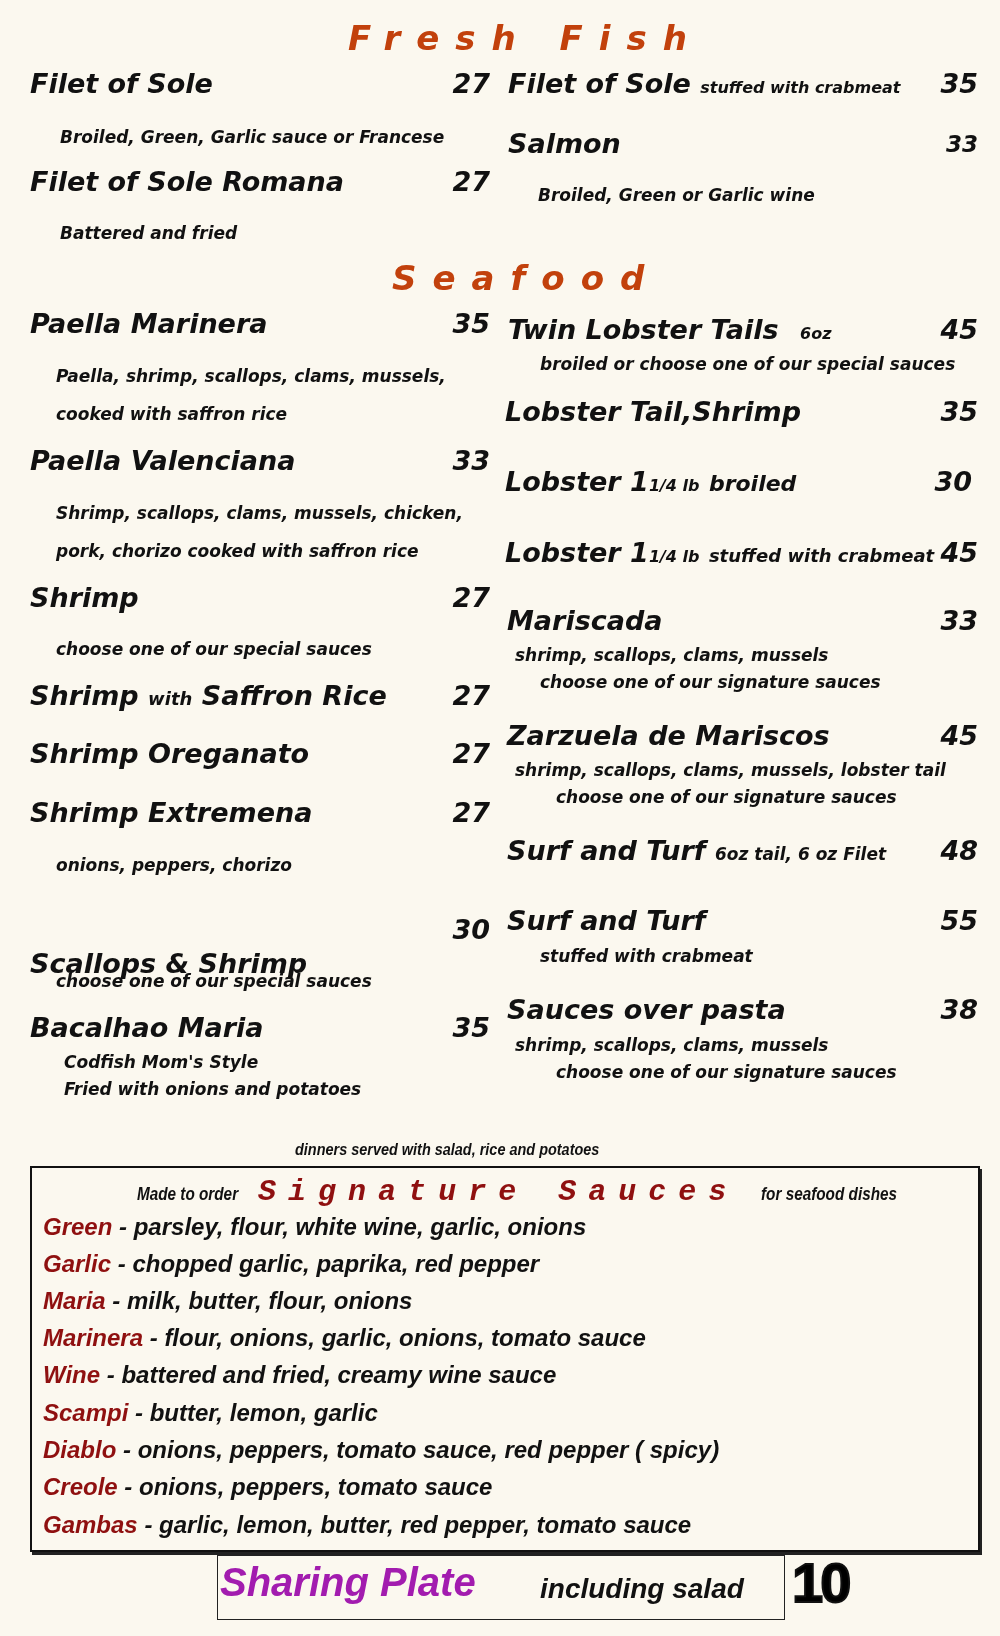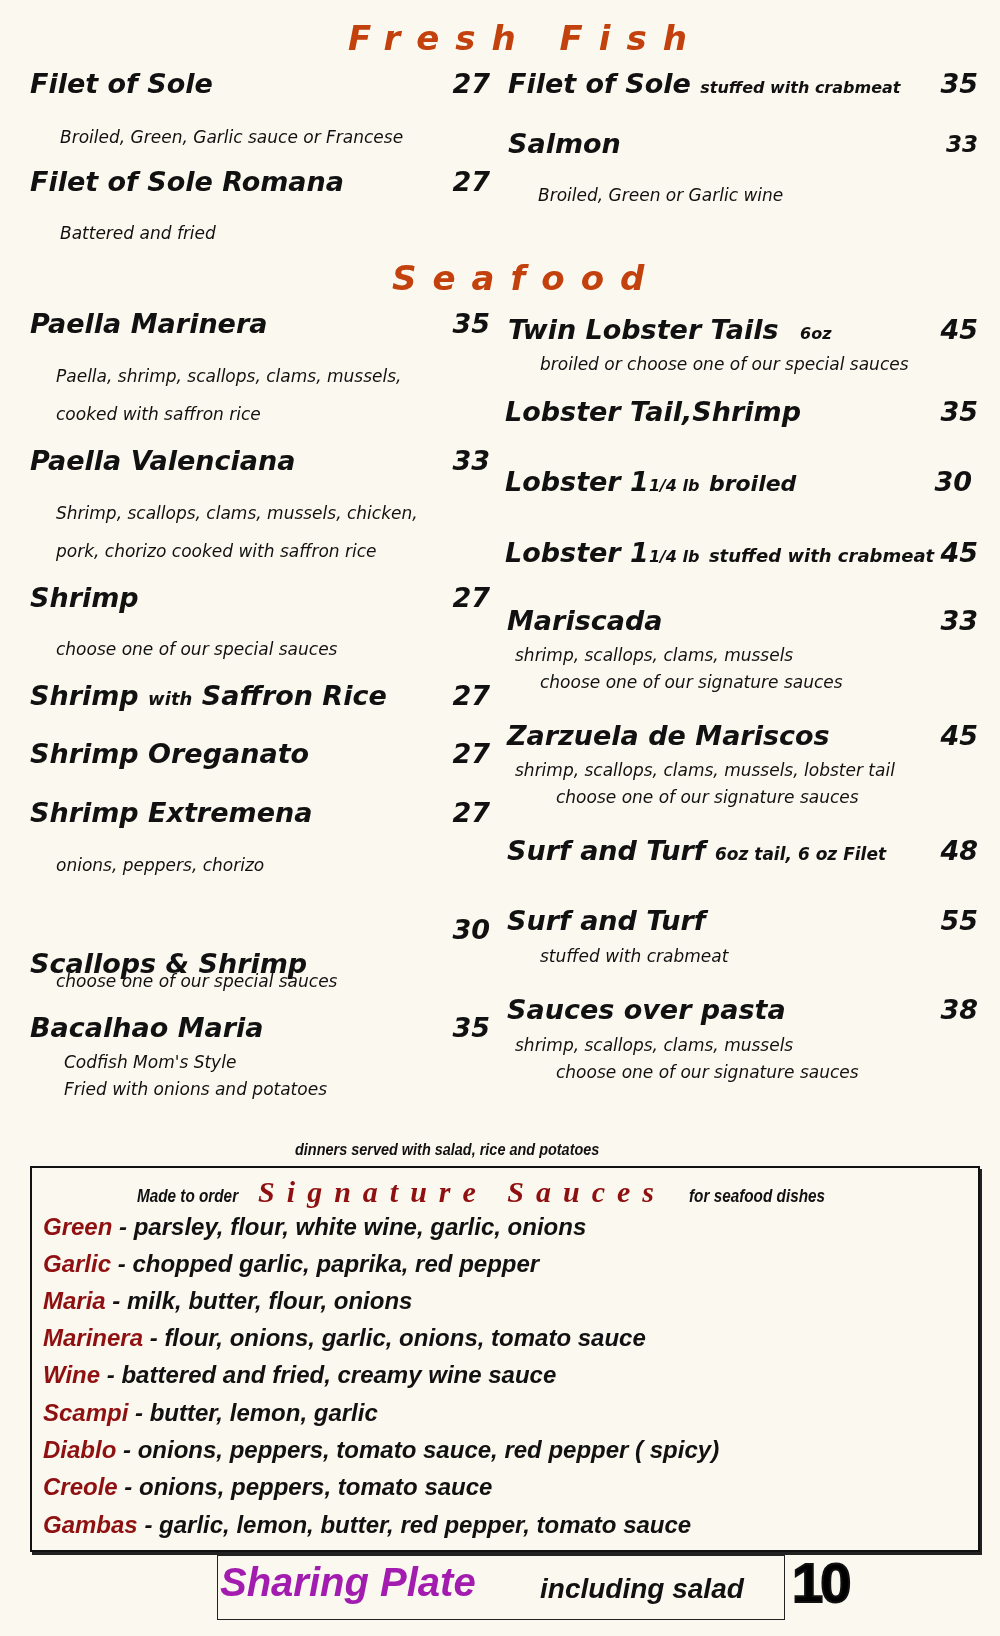--- a/index.html
+++ b/index.html
@@ -11,34 +11,34 @@
   }
   .abs { position: absolute; white-space: nowrap; }
   .heading {
     color: #c2410c; font-weight: bold; font-style: italic;
     font-size: 34px; letter-spacing: 16px;
   }
   .item-name { font-weight: bold; font-style: italic; font-size: 27px; }
   .item-name .small { font-size: 16px; }
   .item-name .mid { font-size: 18px; }
   .price { font-weight: bold; font-style: italic; font-size: 27px; text-align: right; width: 60px; }
-  .desc { font-weight: normal; font-style: italic; font-size: 17px; }
+  .desc { font-weight: bold; font-style: italic; font-size: 17px; }
   .note { font-style: italic; font-size: 17px; font-family: "Liberation Sans", sans-serif; font-weight: bold; transform: scaleX(0.85); transform-origin: left; }
   .sauce-box {
     position: absolute; left: 30px; top: 1166px; width: 946px; height: 382px;
     border: 2px solid #111; box-shadow: 2px 3px 0 #222;
   }
   .sauce-title-row { position: absolute; top: 1175px; left: 128px; white-space: nowrap; }
   .sauce-title-row .pre, .sauce-title-row .post {
     font-family: "Liberation Sans", sans-serif; font-style: italic; font-weight: bold; font-size: 18px;
     display: inline-block; transform: scaleX(0.85);
   }
   .sauce-title-row .big {
     color: #8f1010; font-style: italic; font-weight: bold; font-size: 30px; letter-spacing: 12px;
-    font-family: Liberation Serif, serif; margin: 0 6px;
+    font-family: Liberation Mono, monospace; margin: 0 6px;
   }
   .sauce-row { position: absolute; left: 43px; white-space: nowrap; font-family: "Liberation Sans", sans-serif; font-style: italic; font-weight: bold; font-size: 24px; }
   .sauce-row .sname { color: #8f1010; }
   .sauce-row .sdesc { color: #111; }
   .share-box {
     position: absolute; left: 217px; top: 1555px; width: 566px; height: 63px;
     border: 1.5px solid #222;
   }
   .share-label { position: absolute; left: 220px; top: 1560px; color: #a21caf; font-style: italic; font-weight: bold; font-size: 40px; font-family: "Liberation Sans", sans-serif; }
   .share-sub { position: absolute; left: 540px; top: 1573px; font-style: italic; font-weight: bold; font-size: 28px; font-family: "Liberation Sans", sans-serif; }

